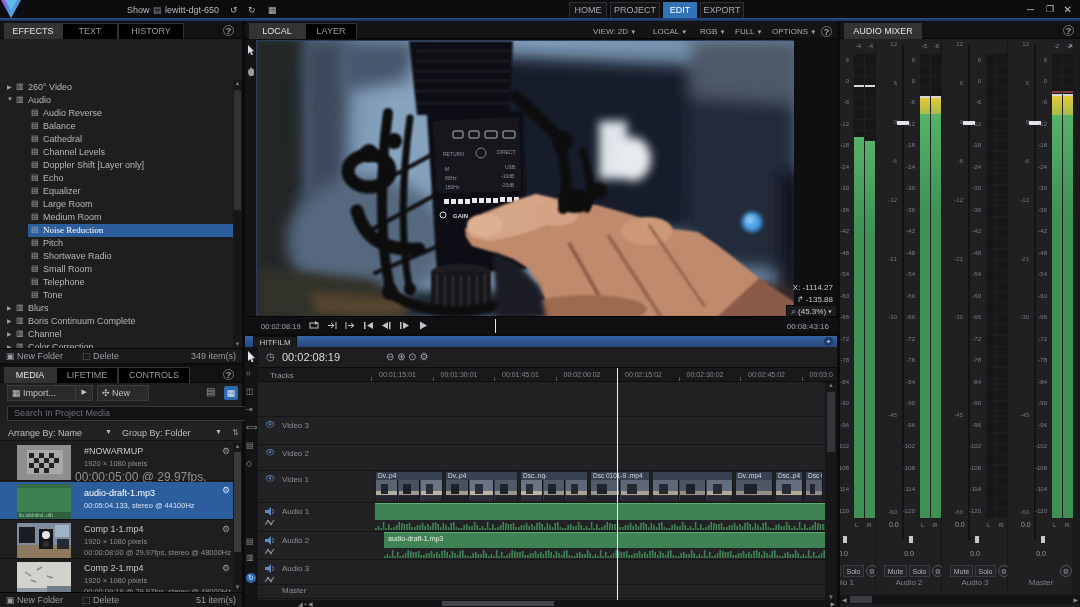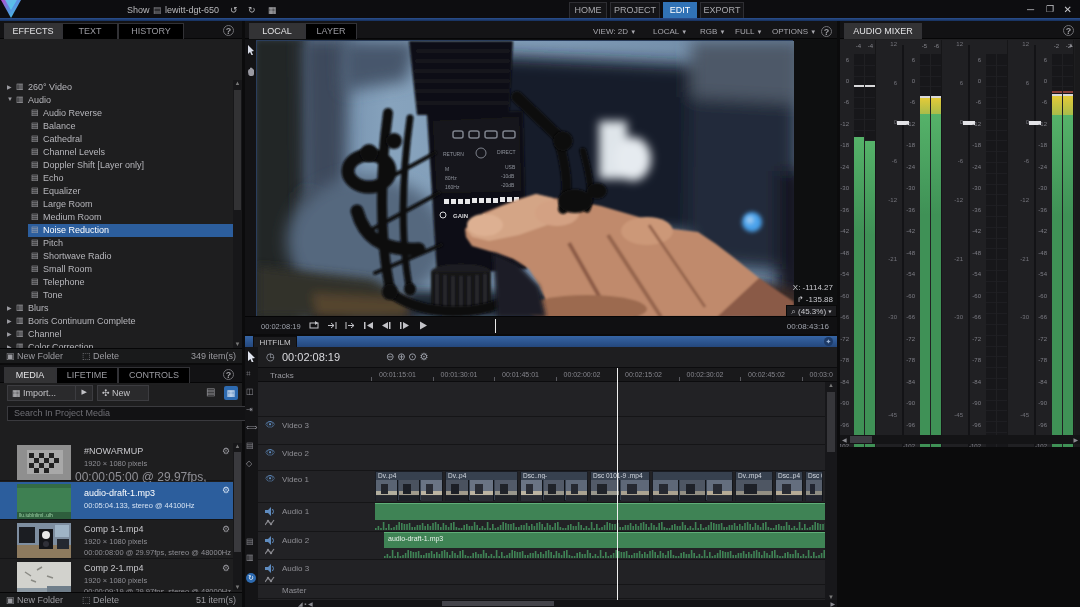--- a/index.html
+++ b/index.html
@@ -107,21 +107,21 @@
           <span style="position:absolute;left:31px;top:1px;font-size:8px;color:#a8a8ad;">▤</span>
           <span style="position:absolute;left:43px;top:1px;color:#b6b6bb;">Large Room</span>
         </div>
         <div style="position:absolute;left:0;top:131px;width:240px;height:13px;">
           <span style="position:absolute;left:31px;top:1px;font-size:8px;color:#a8a8ad;">▤</span>
           <span style="position:absolute;left:43px;top:1px;color:#b6b6bb;">Medium Room</span>
         </div>
         <div style="position:absolute;left:0;top:144px;width:240px;height:13px;">
           <div style="position:absolute;left:28px;top:0;width:205px;height:13px;background:#2c5e9d;"></div>
           <span style="position:absolute;left:31px;top:1px;font-size:8px;color:#a8a8ad;">▤</span>
-          <span style="position:absolute;left:43px;top:1px;color:#fff;">Noise Reduction</span>
+          <span style="position:absolute;left:43px;top:1px;color:#fff;font-family:Liberation Serif, serif;">Noise Reduction</span>
         </div>
         <div style="position:absolute;left:0;top:157px;width:240px;height:13px;">
           <span style="position:absolute;left:31px;top:1px;font-size:8px;color:#a8a8ad;">▤</span>
           <span style="position:absolute;left:43px;top:1px;color:#b6b6bb;">Pitch</span>
         </div>
         <div style="position:absolute;left:0;top:170px;width:240px;height:13px;">
           <span style="position:absolute;left:31px;top:1px;font-size:8px;color:#a8a8ad;">▤</span>
           <span style="position:absolute;left:43px;top:1px;color:#b6b6bb;">Shortwave Radio</span>
         </div>
         <div style="position:absolute;left:0;top:183px;width:240px;height:13px;">
@@ -181,20 +181,27 @@
        <span style="position:absolute;right:5px;top:2px;font-size:7px;">▶</span>
        <span style="position:absolute;right:16px;top:0px;height:14px;border-left:1px solid #3c3c40;"></span>
     </div>
     <div class="abs" style="left:97px;top:20px;width:52px;height:16px;background:#2a2a2c;border:1px solid #3c3c40;color:#c3c3c7;font-size:9px;">
        <span style="position:absolute;left:4px;top:2px;">✣ New</span>
     </div>
     <div class="abs" style="left:206px;top:21px;width:14px;height:14px;color:#9a9aa0;font-size:10px;">▤</div>
     <div class="abs" style="left:224px;top:21px;width:14px;height:14px;background:#2d6ab0;border-radius:2px;color:#dce8f5;font-size:9px;text-align:center;line-height:14px;">▦</div>
     <div class="searchbox" style="left:7px;top:41px;width:256px;height:15px;">Search In Project Media</div>
 
+    <div class="abs" style="left:0px;top:60px;width:242px;height:16px;background:#222224;border-bottom:1px solid #111;font-size:9px;color:#bfbfc3;">
+      <span style="position:absolute;left:8px;top:3px;">Arrange By: Name</span>
+      <span style="position:absolute;left:105px;top:3px;font-size:7px;">▼</span>
+      <span style="position:absolute;left:122px;top:3px;">Group By: Folder</span>
+      <span style="position:absolute;left:215px;top:3px;font-size:7px;">▼</span>
+      <span style="position:absolute;right:3px;top:3px;font-size:8px;color:#9a9aa0;">⇅</span>
+    </div>
     <div id="medialist" class="abs" style="left:0;top:78px;width:242px;height:149px;overflow:hidden;">
         <div style="position:absolute;left:0;top:0px;width:242px;height:38px;border-bottom:1px solid #141416;">
           <div style="position:absolute;left:17px;top:2px;width:54px;height:35px;"><svg width="54" height="35">
               <rect width="54" height="35" fill="#8f8f8f"></rect>
               <rect x="10" y="5" width="36" height="24" fill="#a8a8a8"></rect>
               <g fill="#222">
                 <rect x="12" y="8" width="5" height="5"></rect>
                 <rect x="22" y="8" width="5" height="5"></rect>
                 <rect x="32" y="8" width="5" height="5"></rect>
                 <rect x="17" y="13" width="5" height="5"></rect>
@@ -975,21 +982,21 @@
 
     <div class="abs" style="left:13px;bottom:0;width:579px;height:7px;background:#141416;">
       <div style="position:absolute;left:40px;top:0px;color:#8a8a90;font-size:6px;">◢ ▪ ◀</div>
       <div style="position:absolute;left:184px;top:1px;width:112px;height:5px;background:#44444a;"></div>
       <div style="position:absolute;right:2px;top:0px;color:#8a8a90;font-size:6px;">▶</div>
     </div>
 
     <div class="abs" style="left:372px;top:32px;width:1px;height:232px;background:#f0f0f0;"></div>
   </div>
 
-  <div class="abs panel" id="mixer" style="left:840px;top:21px;width:240px;height:426px;background:#1e1e20;overflow:hidden;">
+  <div class="abs panel" id="mixer" style="left:840px;top:21px;width:240px;height:586px;background:#1e1e20;overflow:hidden;">
     <div class="tabrow"></div>
     <div class="tab on" style="left:4px;width:78px;">AUDIO MIXER</div>
     <div class="help" style="right:6px;top:4px;">?</div>
     <div id="strips" class="abs" style="left:0;top:19px;width:240px;height:553px;">
         <div style="position:absolute;left:-30px;top:0;width:66px;height:553px;background:#202023;border-right:1px solid #161618;">
           <div style="position:absolute;left:43px;top:3px;width:11px;text-align:center;color:#85858c;font-size:6px;">-4</div>
           <div style="position:absolute;left:55px;top:3px;width:11px;text-align:center;color:#85858c;font-size:6px;">-4</div>
           <div style="position:absolute;left:25px;top:16.5002px;width:14px;text-align:right;color:#7e7e86;font-size:6px;">6</div>
           <div style="position:absolute;left:25px;top:38px;width:14px;text-align:right;color:#7e7e86;font-size:6px;">0</div>
           <div style="position:absolute;left:25px;top:59.4998px;width:14px;text-align:right;color:#7e7e86;font-size:6px;">-6</div>

